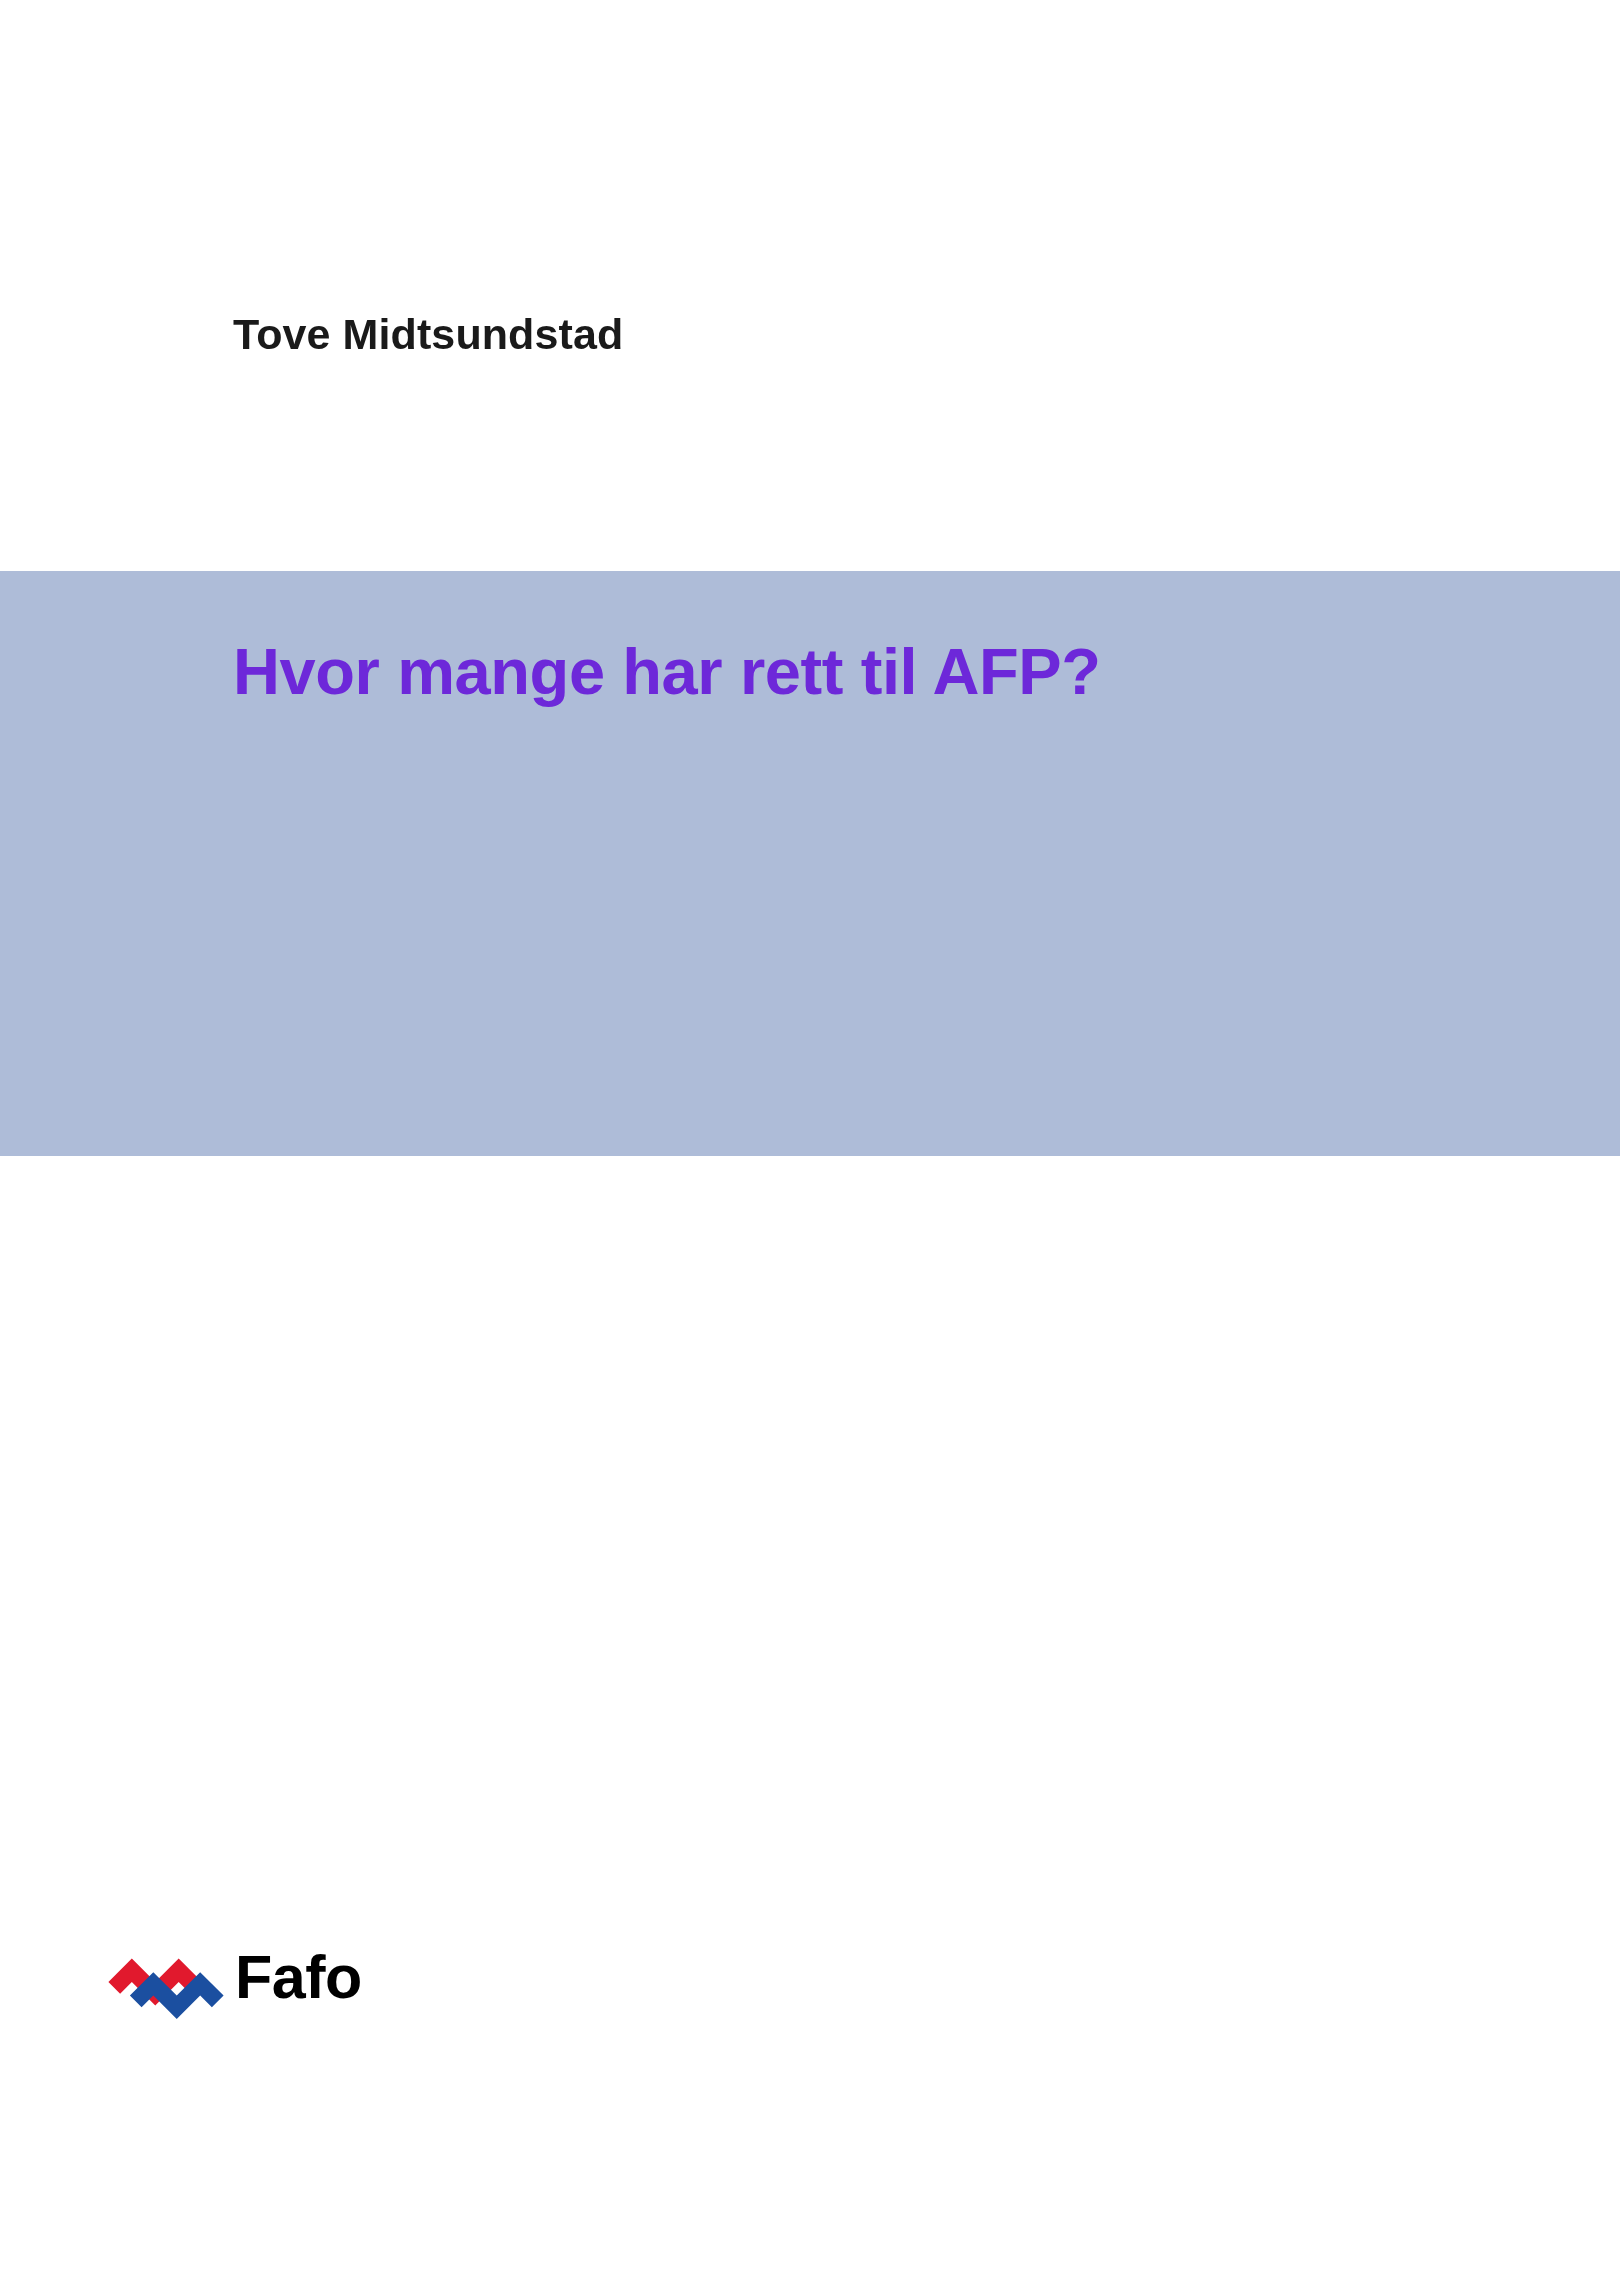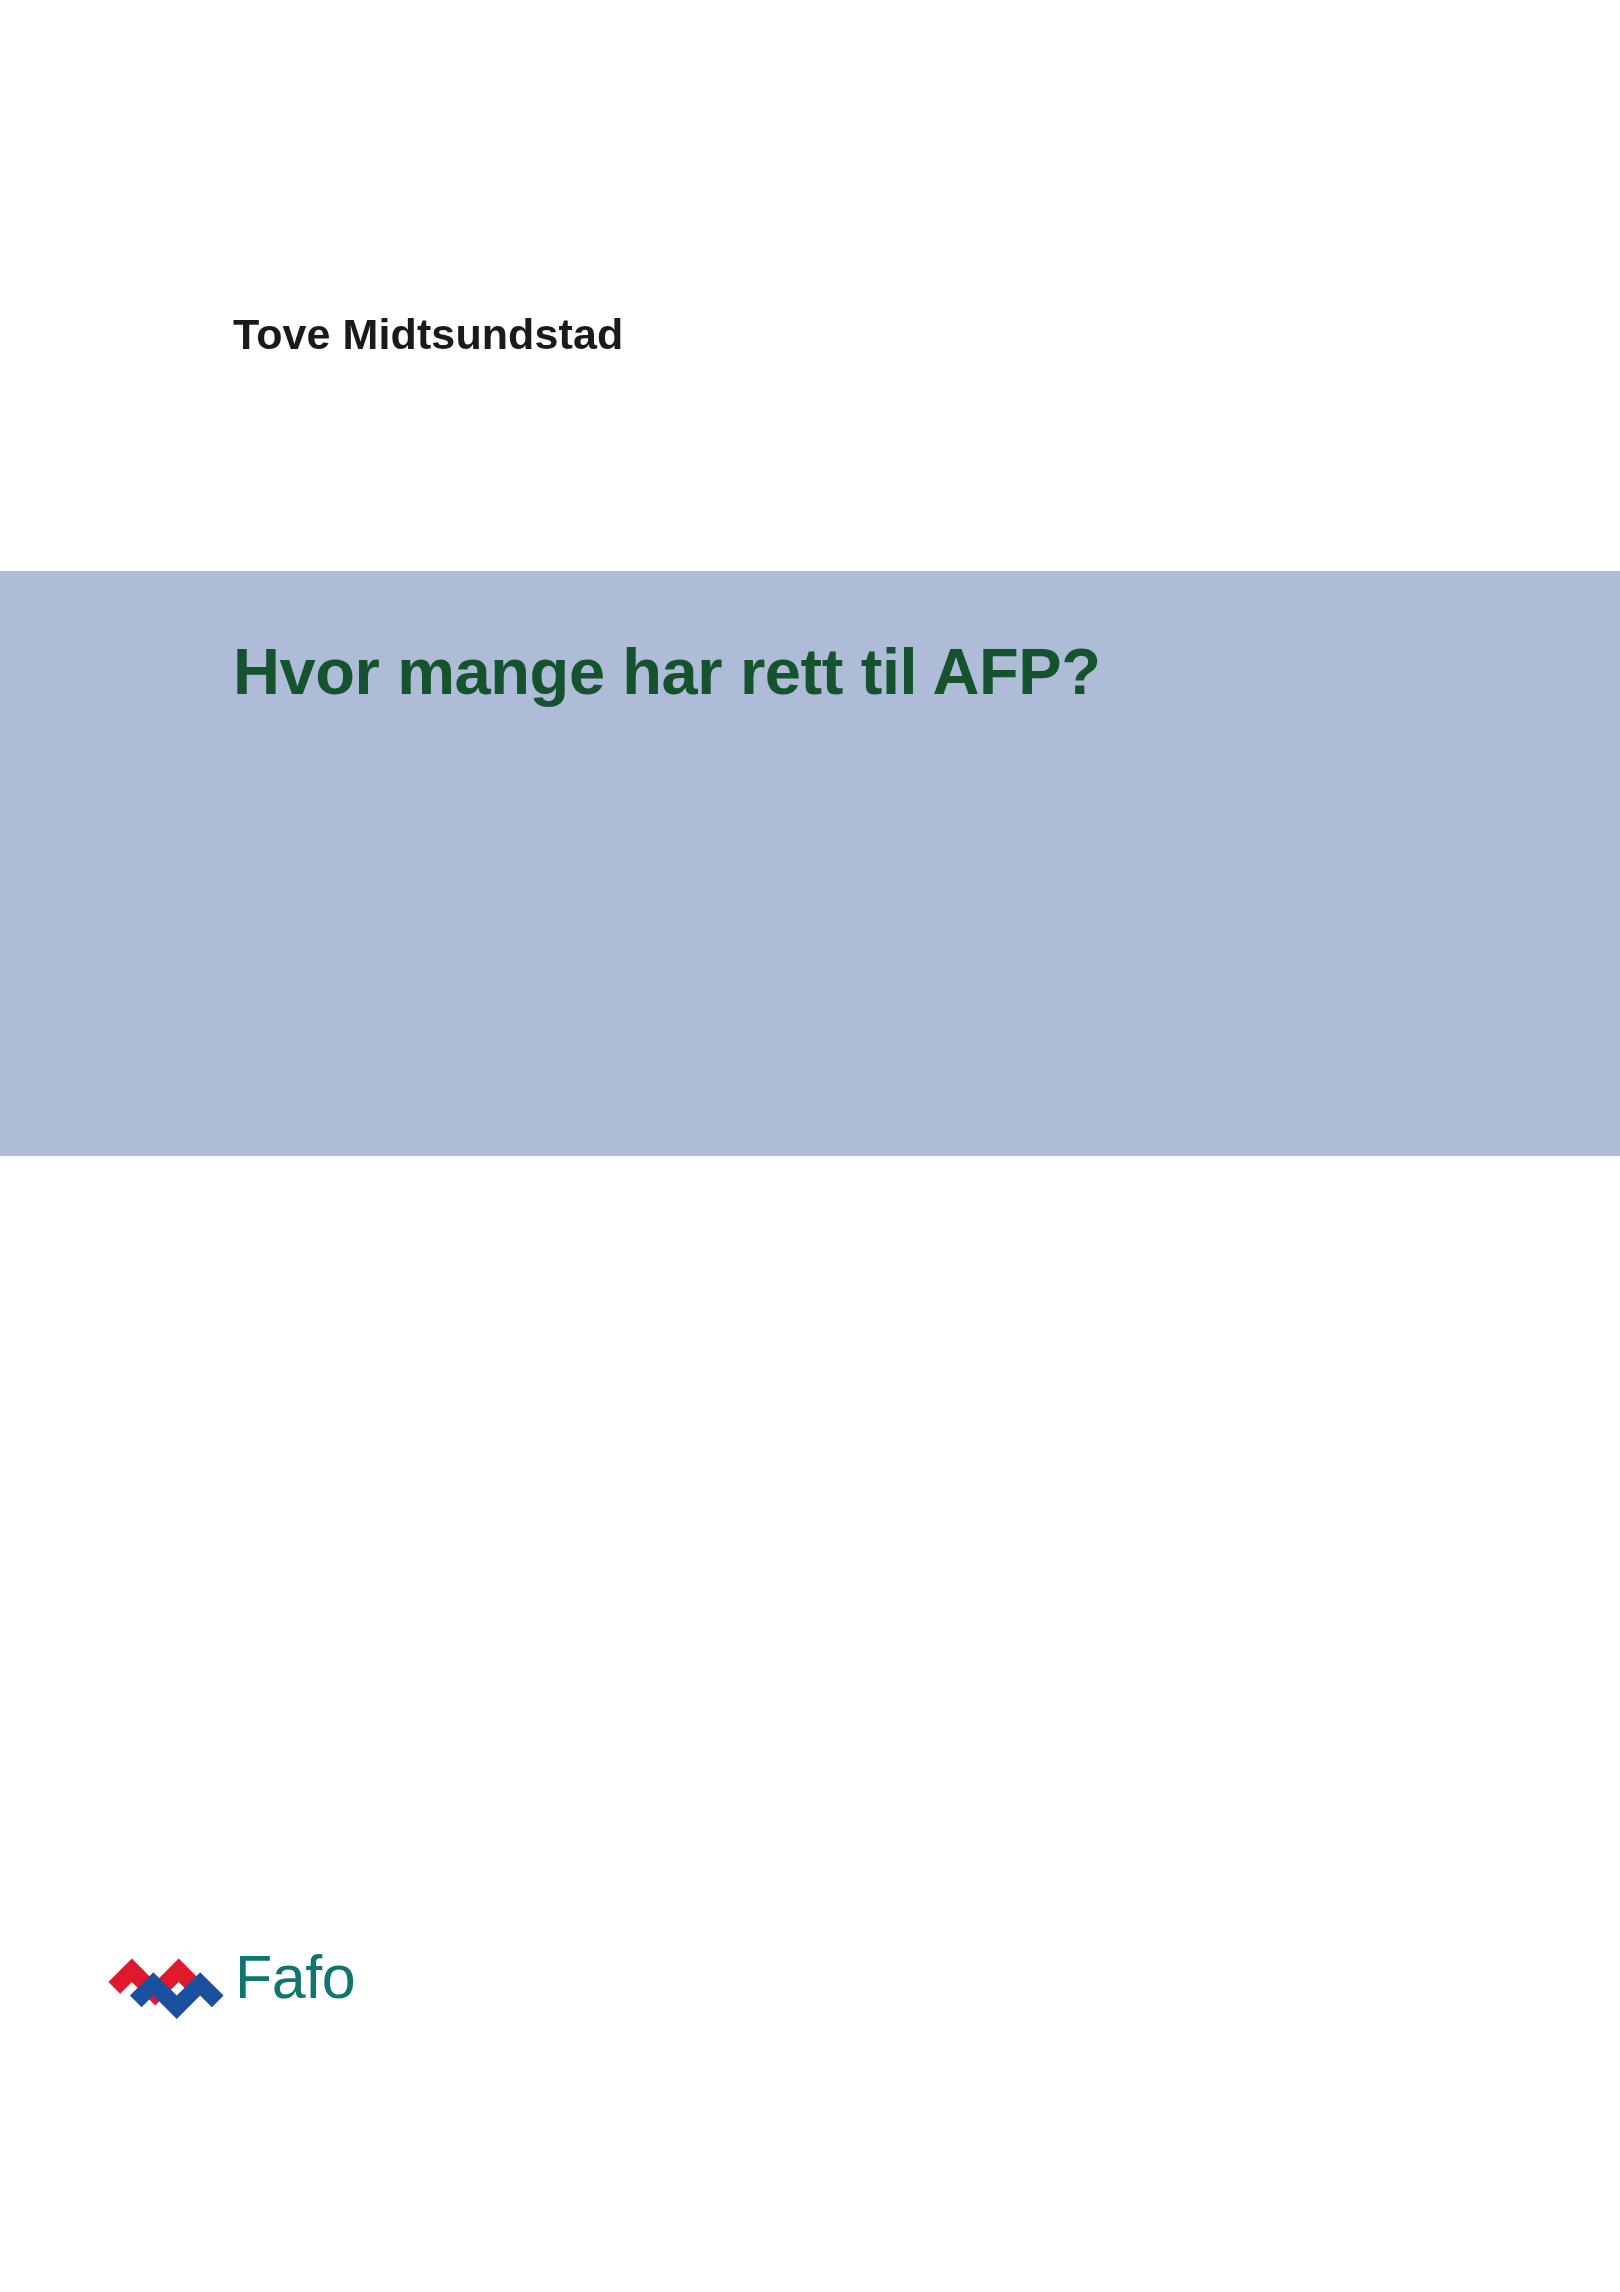--- a/index.html
+++ b/index.html
@@ -40,21 +40,21 @@
     height: 585px;
     background: #aebcd8;
   }
   .band-title {
     position: absolute;
     left: 233px;
     top: 590px;
     width: 1255px;
     font-size: 65px;
     font-weight: 700;
-    color: #14532d;
+    color: #6d28d9;
     letter-spacing: -0.4px;
     line-height: 1.18;
   }
   
   .logo {
     position: absolute;
     left: 106px;
     top: 1933px;
     width: 284px;
     height: 94px;
@@ -64,22 +64,22 @@
     left: 0;
     top: 5.9px;
     width: 120px;
     height: 82px;
   }
   .logo-word {
     position: absolute;
     left: 129px;
     top: 13.7px;
     font-size: 61px;
-    font-weight: 400;
-    color: #0f766e;
+    font-weight: 700;
+    color: #000000;
     letter-spacing: -0.5px;
     line-height: 1;
   }
 </style>
 </head>
 <body>
 
 <div class="page">
 
   <div class="author">Tove Midtsundstad</div>

